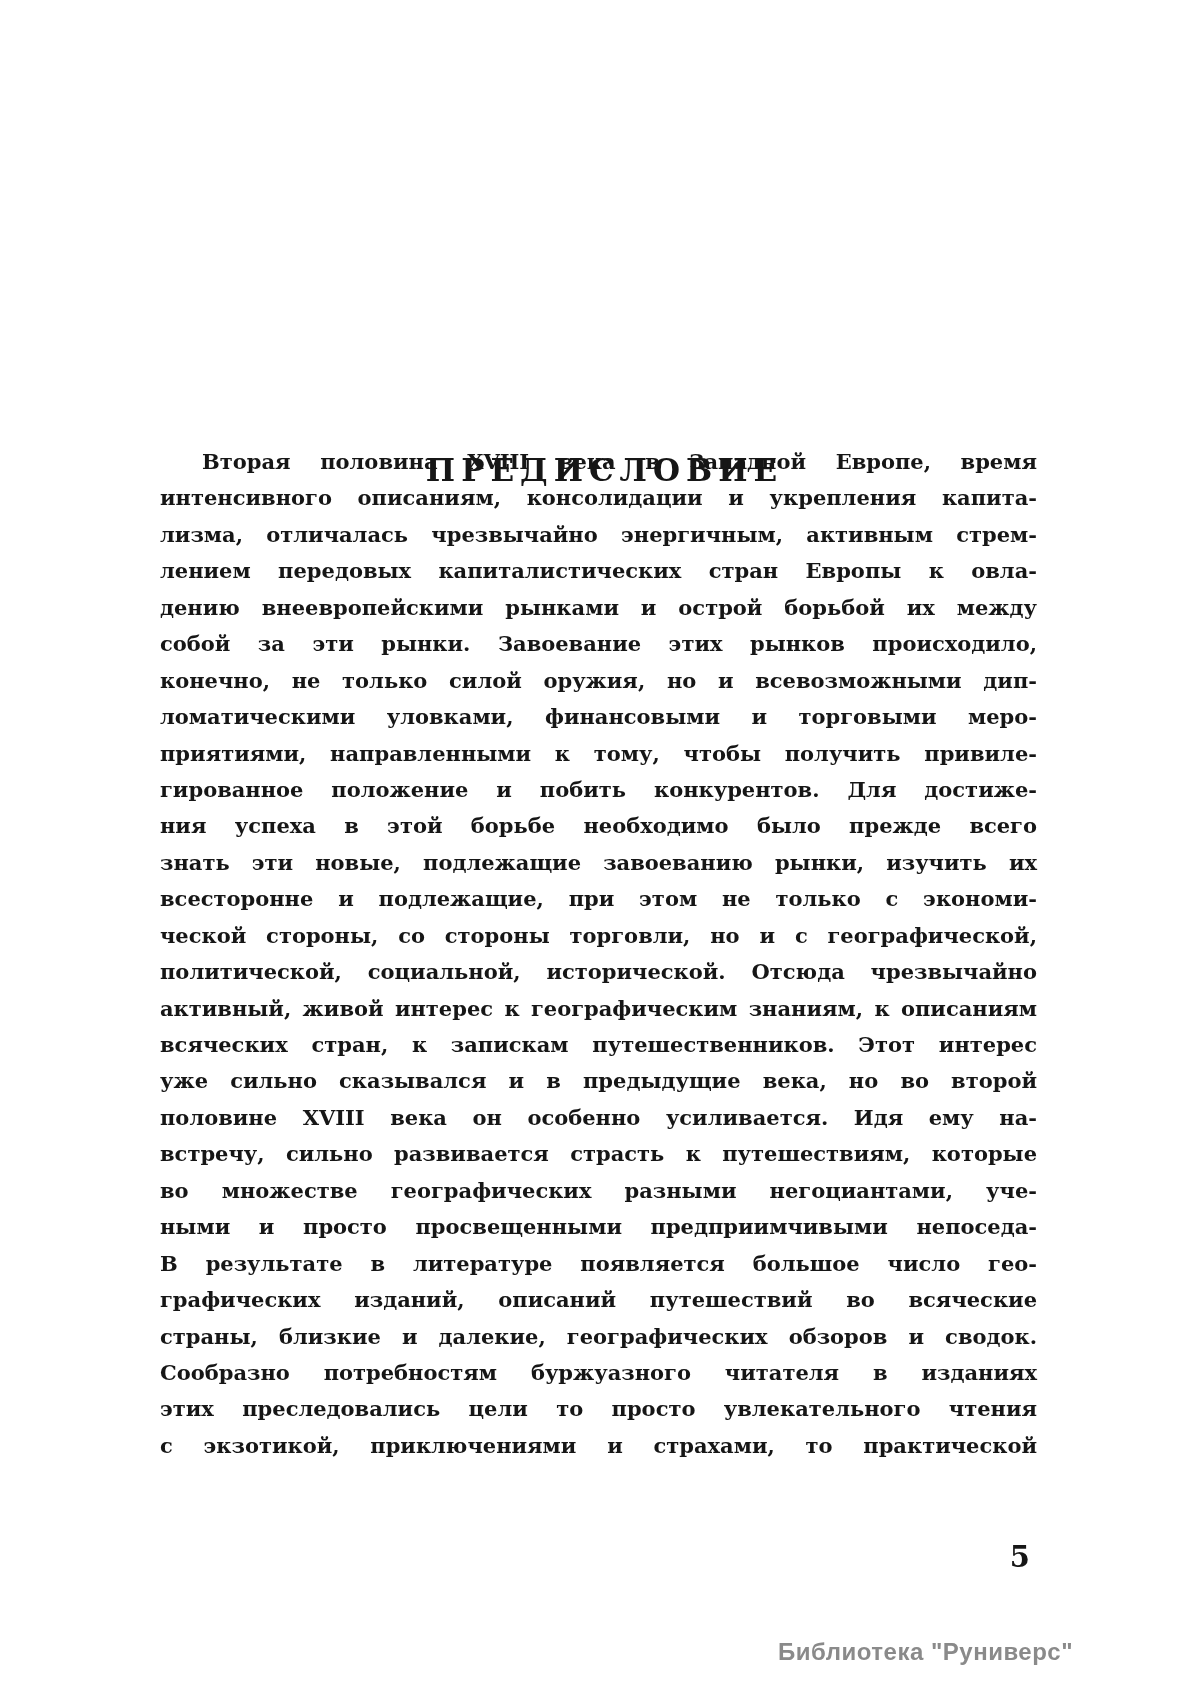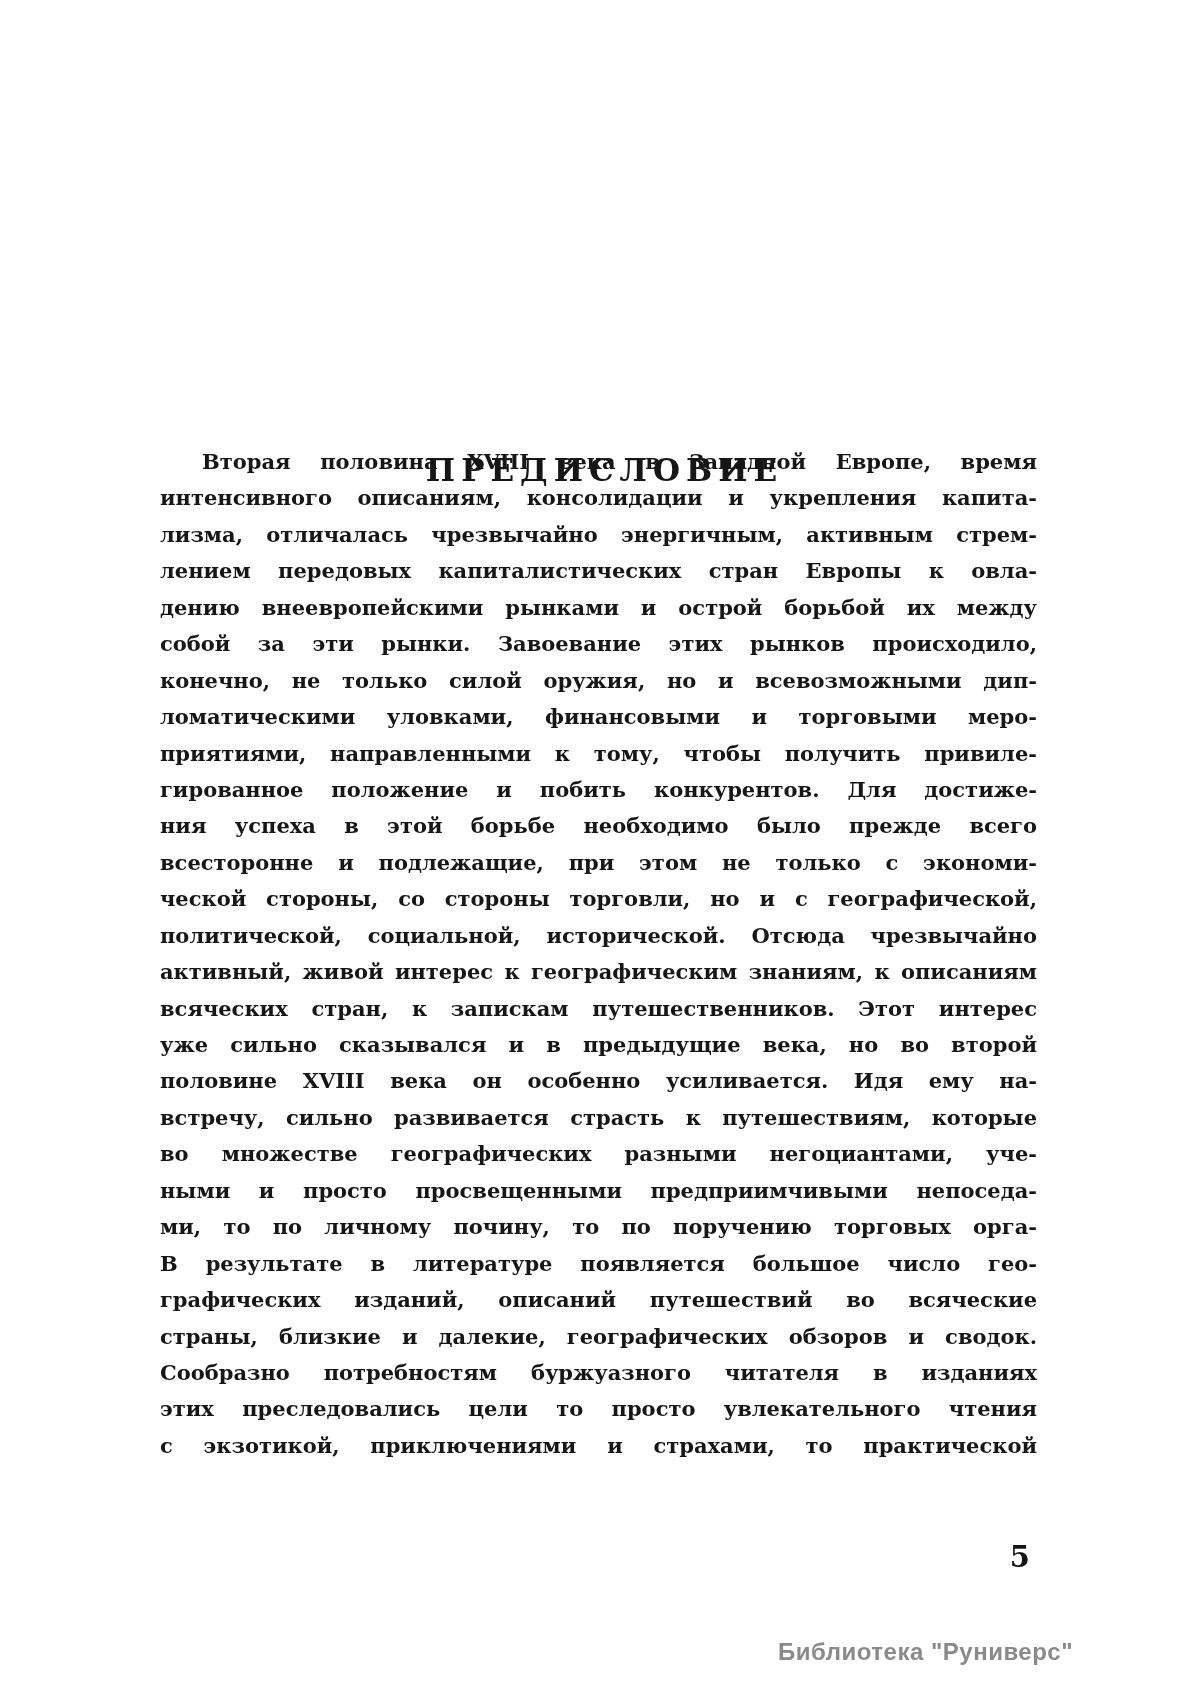--- a/index.html
+++ b/index.html
@@ -78,31 +78,31 @@
       <div class="line">интенсивного описаниям, консолидации и укрепления капита-</div>
       <div class="line">лизма, отличалась чрезвычайно энергичным, активным стрем-</div>
       <div class="line">лением передовых капиталистических стран Европы к овла-</div>
       <div class="line">дению внеевропейскими рынками и острой борьбой их между</div>
       <div class="line">собой за эти рынки. Завоевание этих рынков происходило,</div>
       <div class="line">конечно, не только силой оружия, но и всевозможными дип-</div>
       <div class="line">ломатическими уловками, финансовыми и торговыми меро-</div>
       <div class="line">приятиями, направленными к тому, чтобы получить привиле-</div>
       <div class="line">гированное положение и побить конкурентов. Для достиже-</div>
       <div class="line">ния успеха в этой борьбе необходимо было прежде всего</div>
+      <div class="line">знать эти новые, подлежащие завоеванию рынки, изучить их</div>
       <div class="line">всесторонне и подлежащие, при этом не только с экономи-</div>
       <div class="line">ческой стороны, со стороны торговли, но и с географической,</div>
       <div class="line">политической, социальной, исторической. Отсюда чрезвычайно</div>
       <div class="line">активный, живой интерес к географическим знаниям, к описаниям</div>
       <div class="line">всяческих стран, к запискам путешественников. Этот интерес</div>
       <div class="line">уже сильно сказывался и в предыдущие века, но во второй</div>
       <div class="line">половине XVIII века он особенно усиливается. Идя ему на-</div>
       <div class="line">встречу, сильно развивается страсть к путешествиям, которые</div>
       <div class="line">во множестве географических разными негоциантами, уче-</div>
       <div class="line">ными и просто просвещенными предприимчивыми непоседа-</div>
-      <div class="line">ми, то по личному почину, то по поручению торговых орга-</div>
       <div class="line">В результате в литературе появляется большое число гео-</div>
       <div class="line">графических изданий, описаний путешествий во всяческие</div>
       <div class="line">страны, близкие и далекие, географических обзоров и сводок.</div>
       <div class="line">Сообразно потребностям буржуазного читателя в изданиях</div>
       <div class="line">этих преследовались цели то просто увлекательного чтения</div>
       <div class="line">с экзотикой, приключениями и страхами, то практической</div>
     </div>
 
   <div class="page-number">5</div>
 

